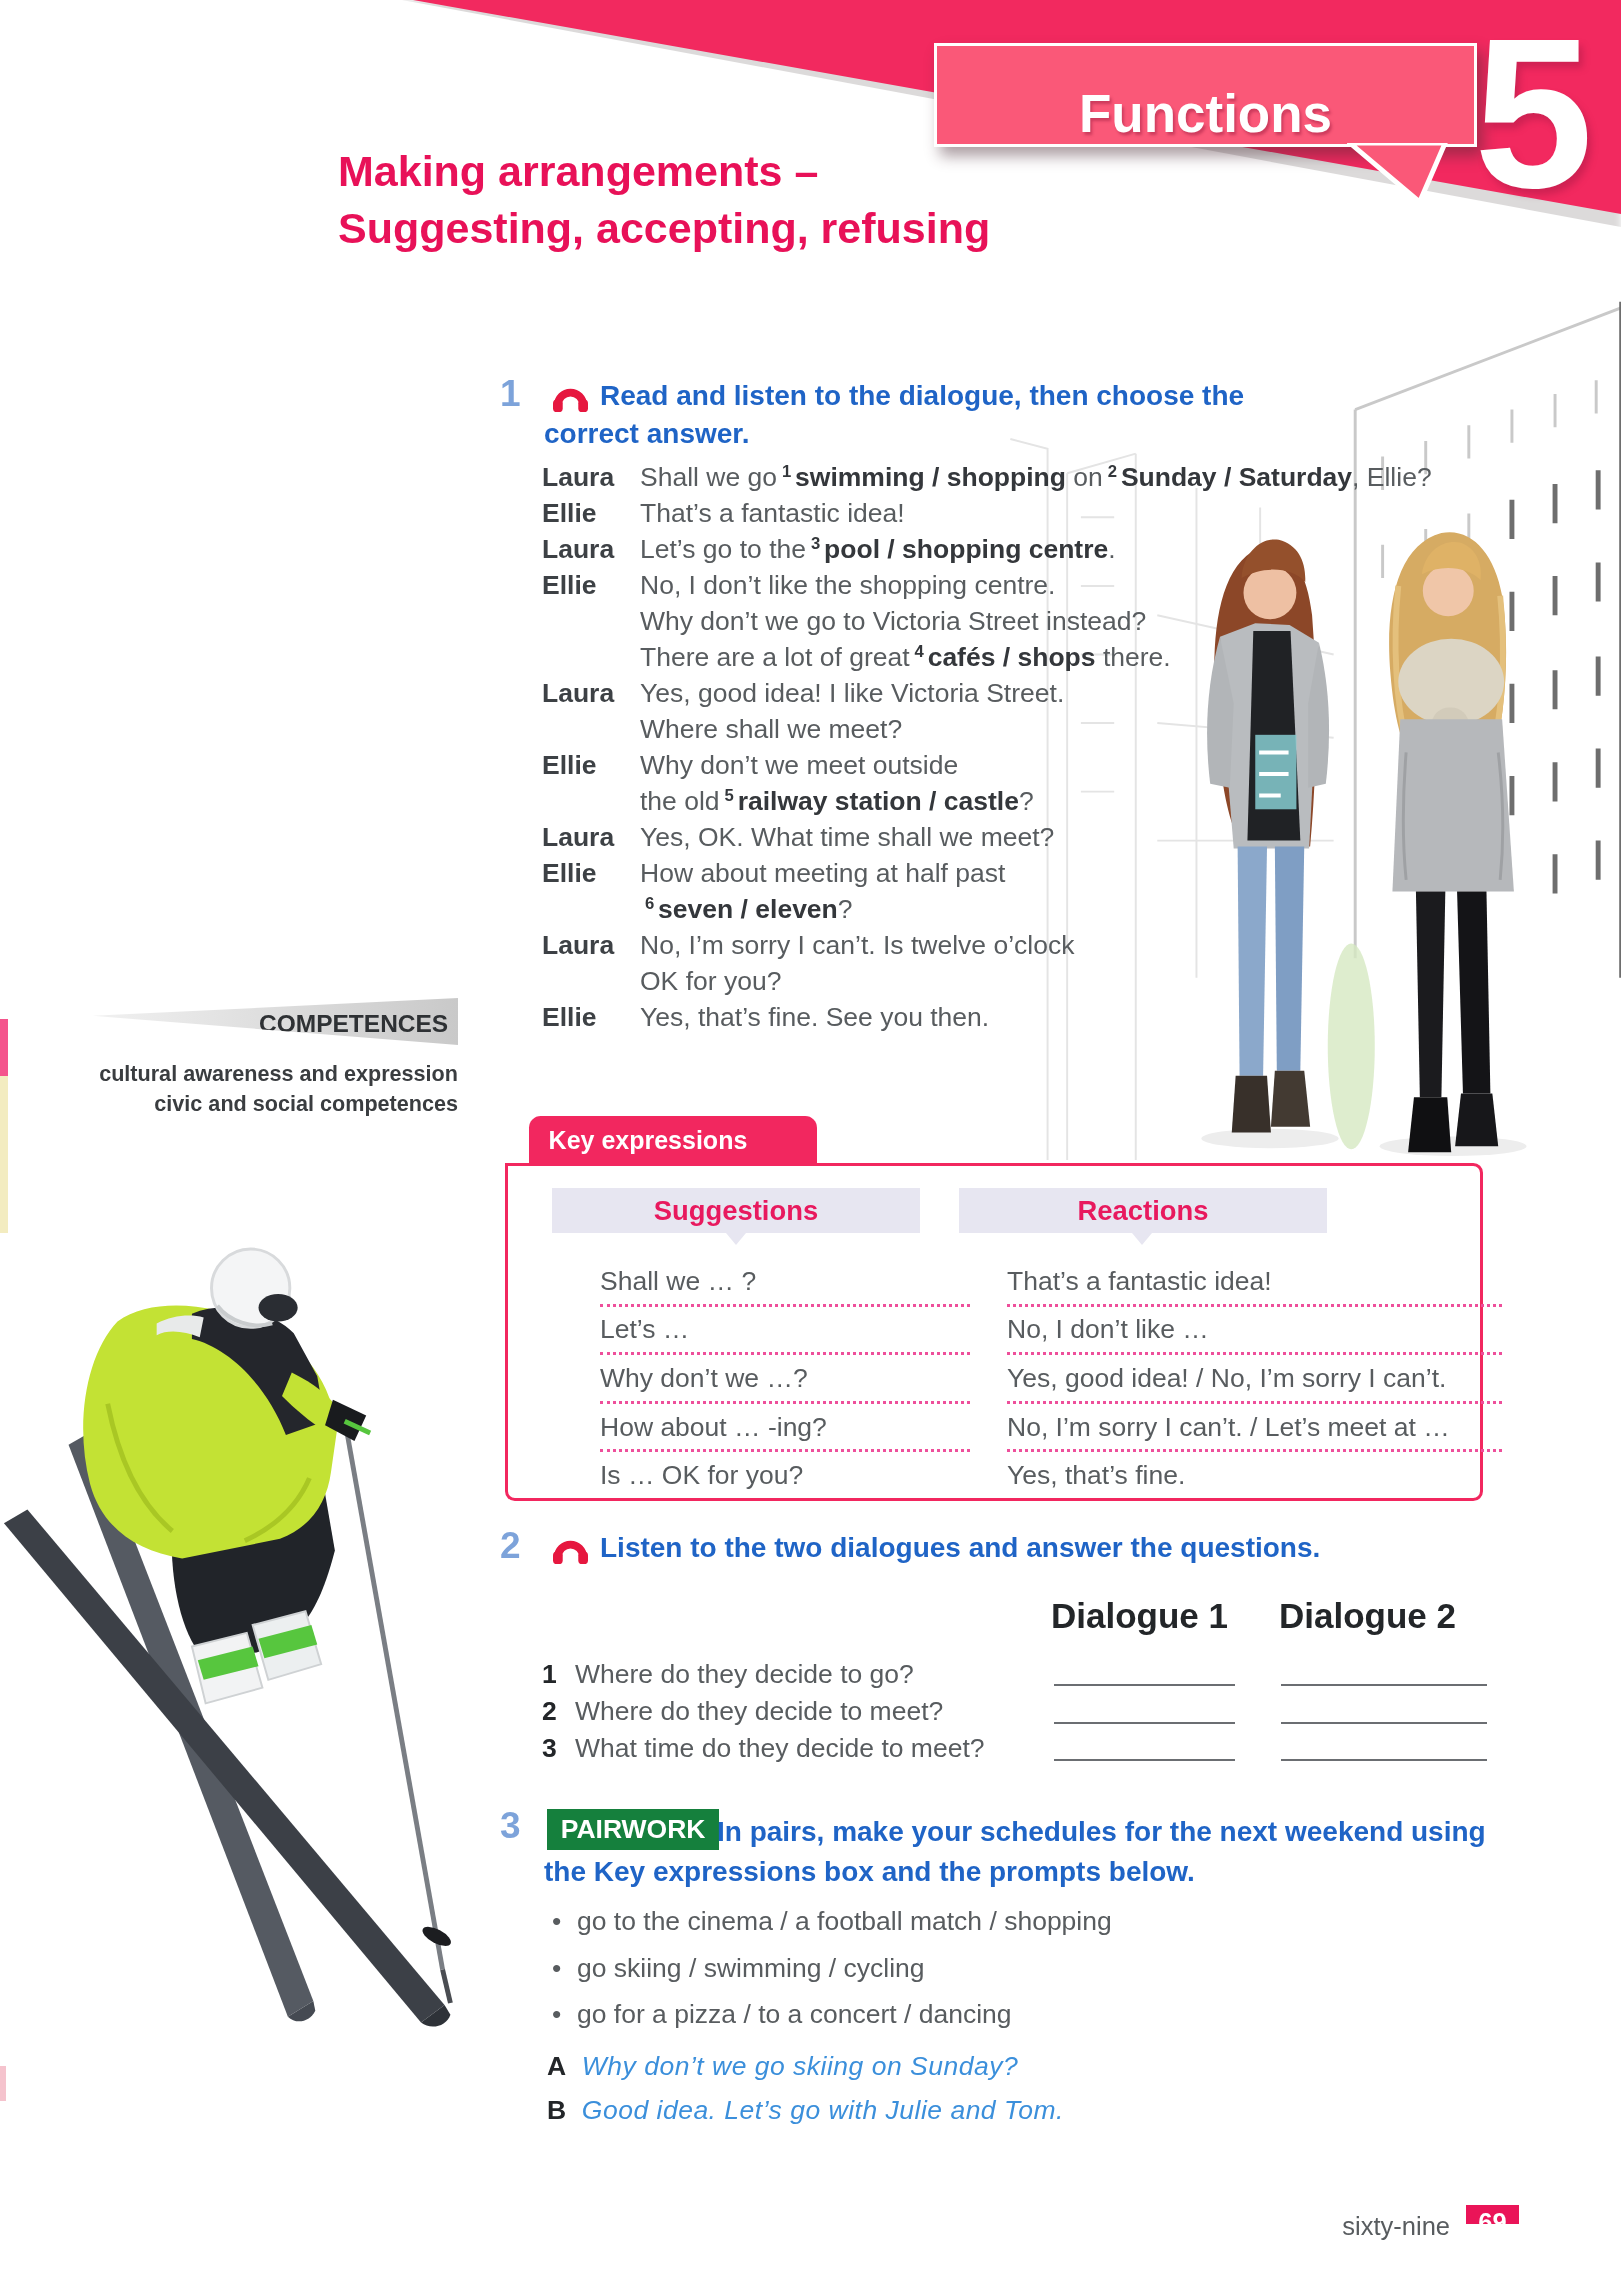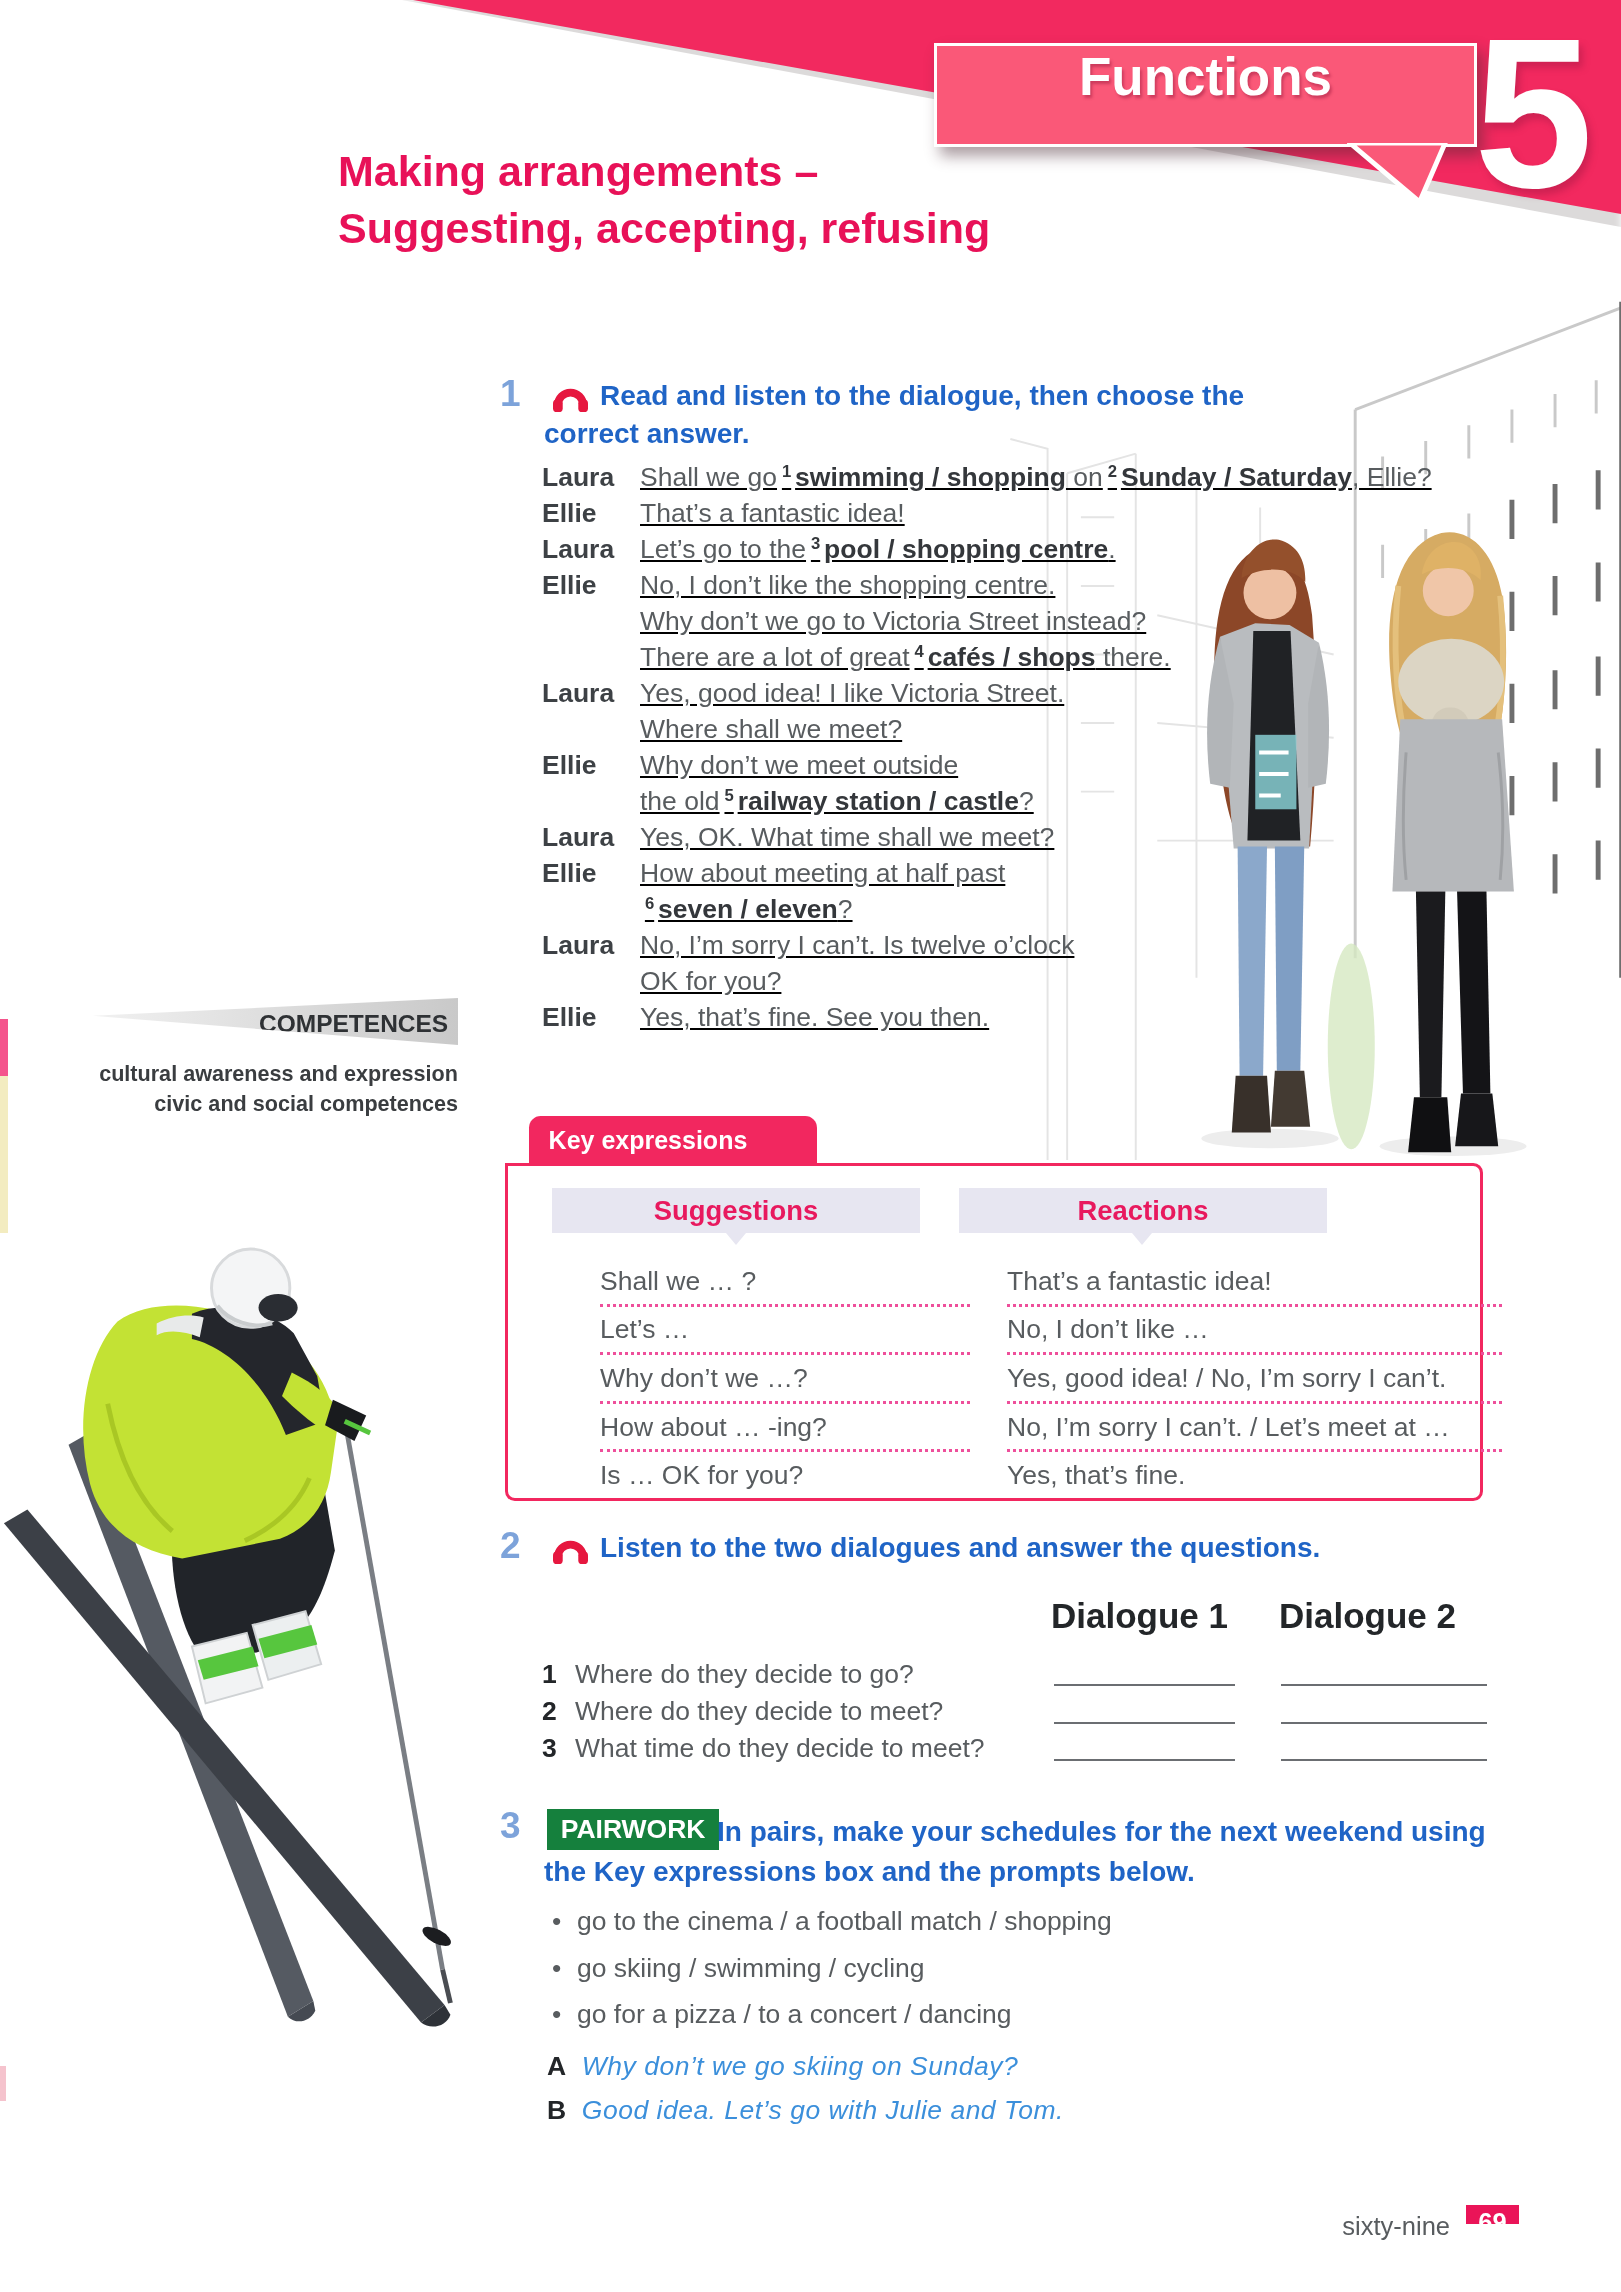--- a/index.html
+++ b/index.html
@@ -6,39 +6,39 @@
   #page{position:relative;width:1621px;height:2293px;background:#ffffff;overflow:hidden;
         font-family:"Liberation Sans",sans-serif;margin:0 auto;}
   .abs{position:absolute;}
 
   
   #band-shadow{left:0;top:0;width:1621px;height:245px;background:#dcdada;
     clip-path:polygon(402px 0,1621px 0,1621px 227px);filter:blur(3.9px);}
   #band{left:0;top:0;width:1621px;height:235px;background:#f2295f;
     clip-path:polygon(413px 0,1621px 0,1621px 214px);}
   #bubble{left:934px;top:43px;width:537px;height:98px;background:#fa5878;border:3.9px solid #ffffff;
-    box-shadow:5.9px 8.8px 13.7px rgba(70,40,50,.45);display:flex;align-items:flex-start;justify-content:center;}
+    box-shadow:5.9px 8.8px 13.7px rgba(70,40,50,.45);display:flex;align-items:flex-end;justify-content:center;}
   #bubble-label{font-size:53px;font-weight:bold;color:#ffffff;text-shadow:2px 2.9px 2.9px rgba(150,25,60,.45);}
   #bubble-tail{left:1347px;top:143px;width:102px;height:63px;}
   #unit-number{left:1449px;top:5.9px;width:169px;text-align:center;font-size:214px;font-weight:bold;
     color:#ffffff;line-height:1;text-shadow:3.9px 5.9px 7.8px rgba(140,20,60,.35);}
 
   
   #page-title{left:338px;top:143px;width:745px;font-size:43px;font-weight:bold;color:#e81158;line-height:57px;}
 
   
   .ex-num{font-size:37px;font-weight:bold;color:#7da3da;}
   .ex-inst{font-size:28px;font-weight:bold;color:#1f64c6;line-height:37px;}
   .hp-icon{width:39px;height:35px;}
 
   
   #dialogue{left:542px;top:459px;width:686px;}
   .dlg-row{display:flex;}
   .dlg-speaker{width:98px;flex:none;font-weight:bold;color:#3d4145;font-size:26.5px;line-height:36px;}
-  .dlg-lines{flex:1;text-decoration:underline;}
+  .dlg-lines{flex:1;}
   .dlg-line{font-size:26.5px;color:#585c5f;line-height:36px;white-space:nowrap;}
   .dlg-line b{color:#34373b;}
   .dlg-line sup{font-size:16.7px;font-weight:bold;color:#34373b;margin:0 3.9px 0 4.9px;vertical-align:8.8px;line-height:0;}
 
   
   #comp-wedge{left:93px;top:998px;width:365px;height:47px;
     background:linear-gradient(to left,#c9c9c9,#f1f1f1);
     clip-path:polygon(0 38%,100% 0,100% 100%);
     text-align:right;font-size:24.5px;font-weight:bold;color:#2e3134;line-height:51px;padding-right:9.8px;box-sizing:border-box;}
   #comp-lines{left:93px;top:1059px;width:365px;text-align:right;font-size:21.6px;font-weight:bold;

